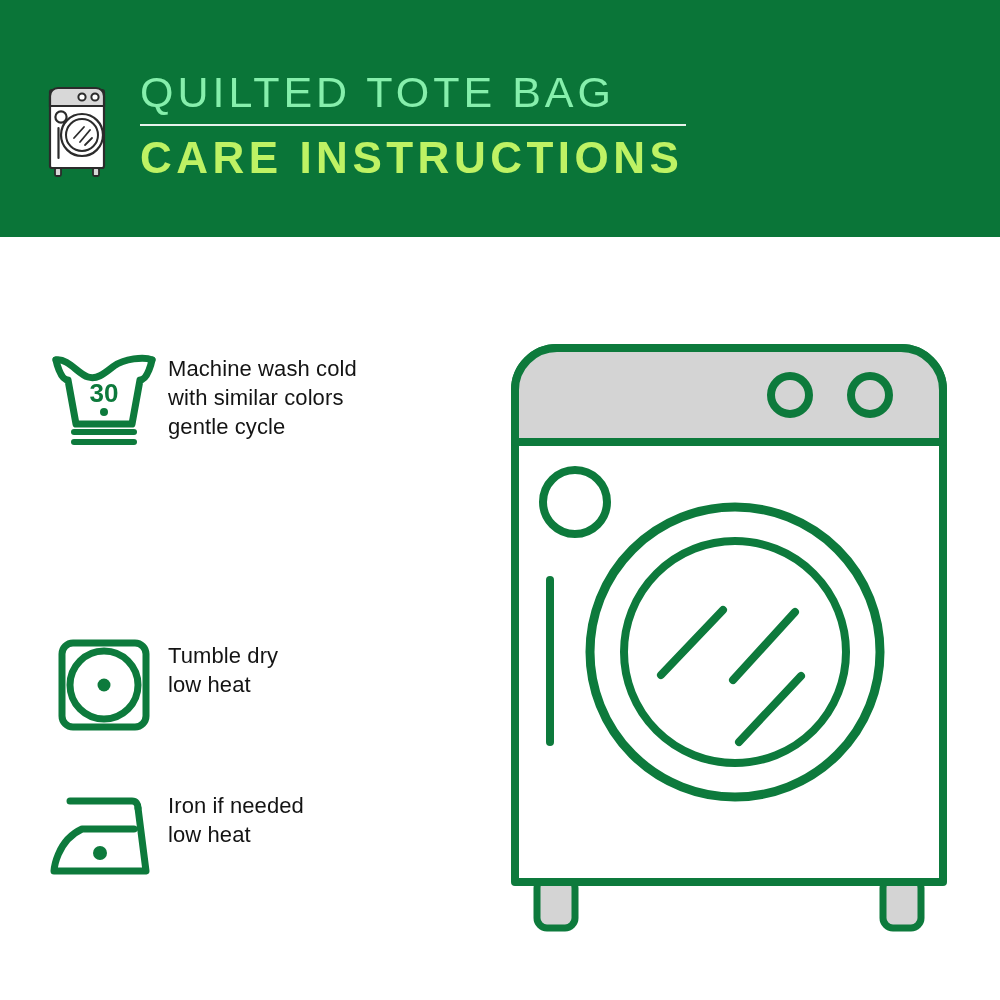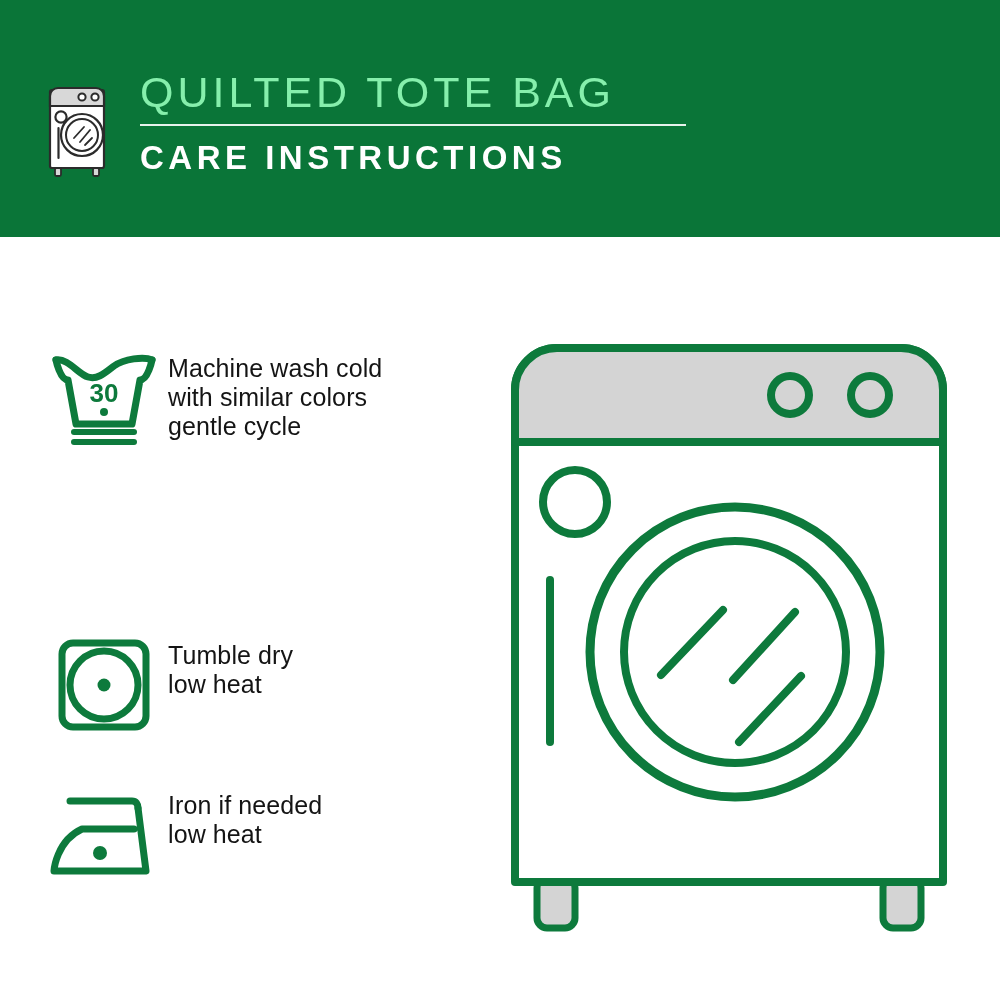--- a/index.html
+++ b/index.html
@@ -50,22 +50,22 @@
     font-family: "Liberation Sans", sans-serif;
   }
   #title-divider {
     height: 2px;
     background: #e8f2ec;
     margin-top: 6px;
     margin-bottom: 5px;
     width: 546px;
   }
   .title-line-2 {
-    color: #ffffff;
-    font-size: 33px;
+    color: #bef264;
+    font-size: 44px;
     font-weight: 700;
     letter-spacing: 4.5px;
     line-height: 54px;
     white-space: nowrap;
     font-family: "Liberation Sans", sans-serif;
   }
 
   
   #care-list {
     position: absolute;
@@ -85,21 +85,21 @@
   .care-symbol {
     width: 120px;
     flex: 0 0 120px;
     display: flex;
     align-items: center;
     justify-content: flex-start;
   }
   .care-text {
     flex: 1 1 auto;
     color: #141414;
-    font-size: 25px;
+    font-size: 22px;
     line-height: 29px;
     font-weight: 400;
     letter-spacing: 0.1px;
     padding-top: 4px;
     font-family: "Liberation Sans", sans-serif;
   }
   .care-text div { white-space: nowrap; }
 
   #care-row-0 { top: 113px; }
   #care-row-1 { top: 250px; }

